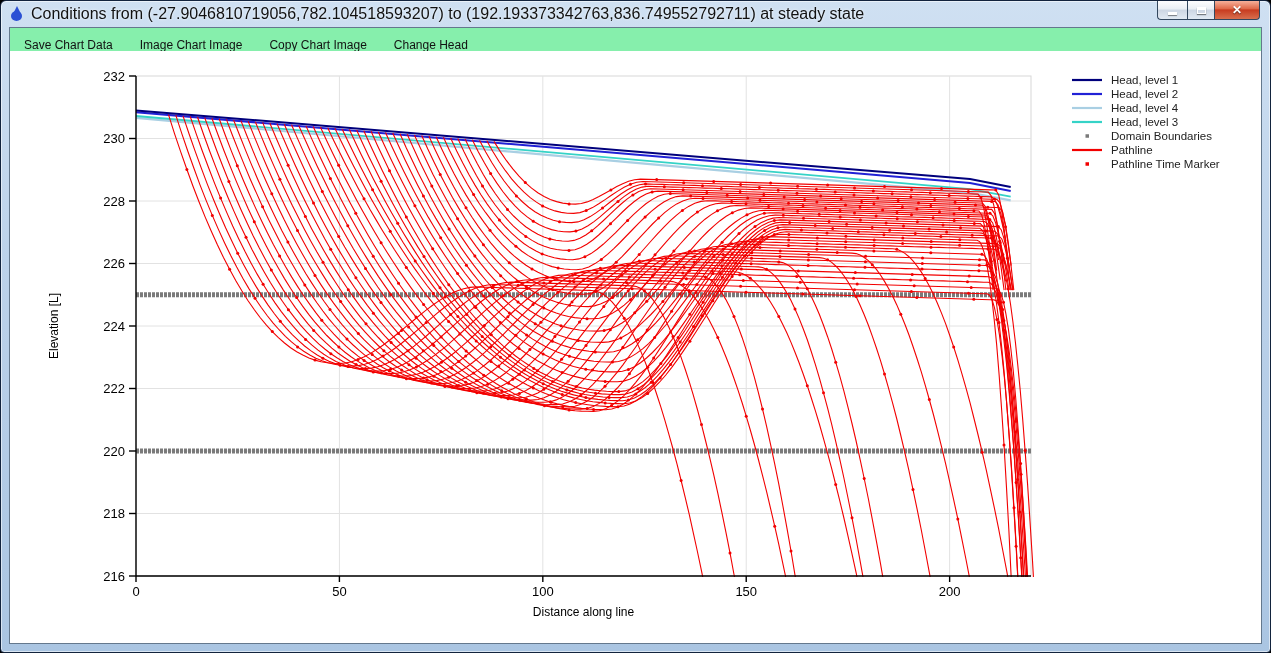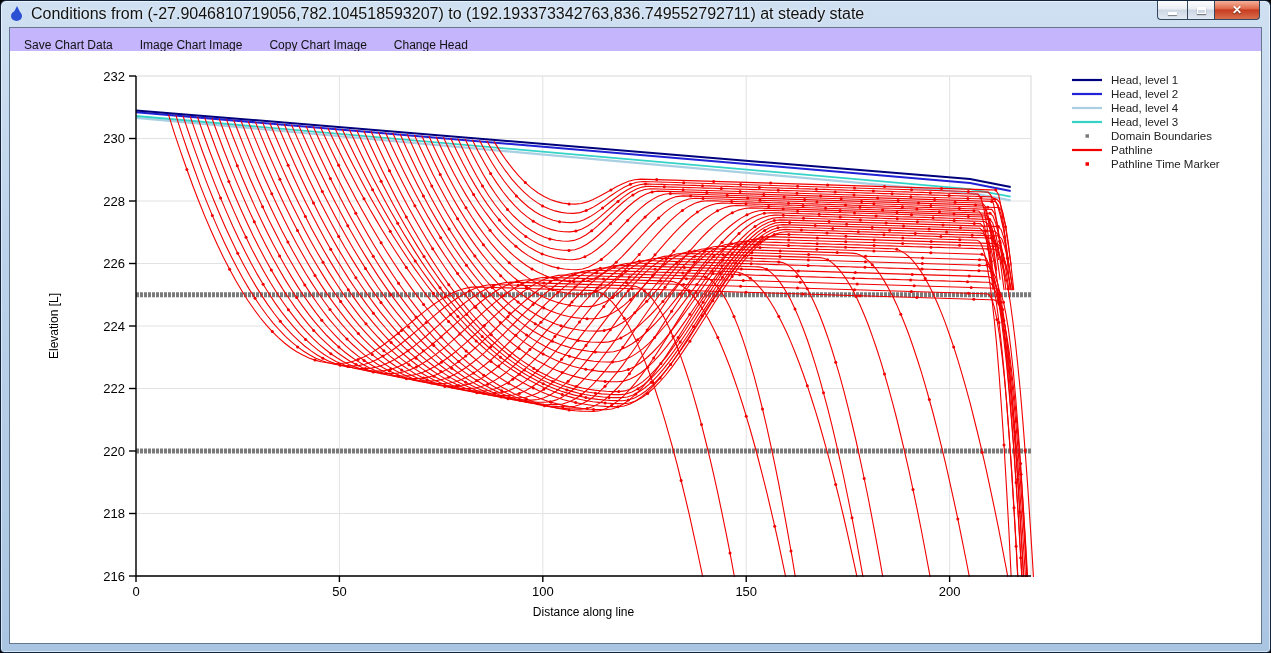--- a/index.html
+++ b/index.html
@@ -23,21 +23,21 @@
   .win-btn.max{width:28px;border-radius:0;}
   .win-btn.close{width:45px;border-radius:0 0 4px 0;border-left:none;
     background:linear-gradient(180deg,#f6b09a 0%,#e06a4b 42%,#c83c20 50%,#d86f4e 100%);}
   .min-glyph{width:9px;height:3px;background:#fff;margin-top:7px;box-shadow:0 1px 1px rgba(0,0,0,.45);}
   .max-glyph{width:9px;height:7px;border:1px solid #fff;border-top:3px solid #fff;box-sizing:border-box;
     box-shadow:0 1px 1px rgba(0,0,0,.45);}
   .close-glyph{color:#fff;font-size:12px;font-weight:bold;line-height:1;
     text-shadow:0 1px 1px rgba(0,0,0,.55);}
   .client{position:absolute;left:8px;top:26px;right:8px;bottom:8px;background:#fff;
     border:1px solid #64788d;box-sizing:border-box;}
-  .menubar{position:absolute;left:0;top:0;right:0;height:35px;background:#c4b5fd;
+  .menubar{position:absolute;left:0;top:0;right:0;height:35px;background:#86efac;
     border-bottom:1px solid #ededed;display:flex;align-items:center;padding-left:14px;box-sizing:border-box;}
   .menu-item{font-size:12px;color:#111;margin-right:27px;white-space:nowrap;cursor:default;}
   .chart-wrap{position:absolute;left:0;top:23px;right:0;bottom:0;background:#fff;}
   svg text{font-family:"Liberation Sans",sans-serif;}
 </style>
 </head>
 <body>
 
 <div class="window">
   <div class="titlebar">

